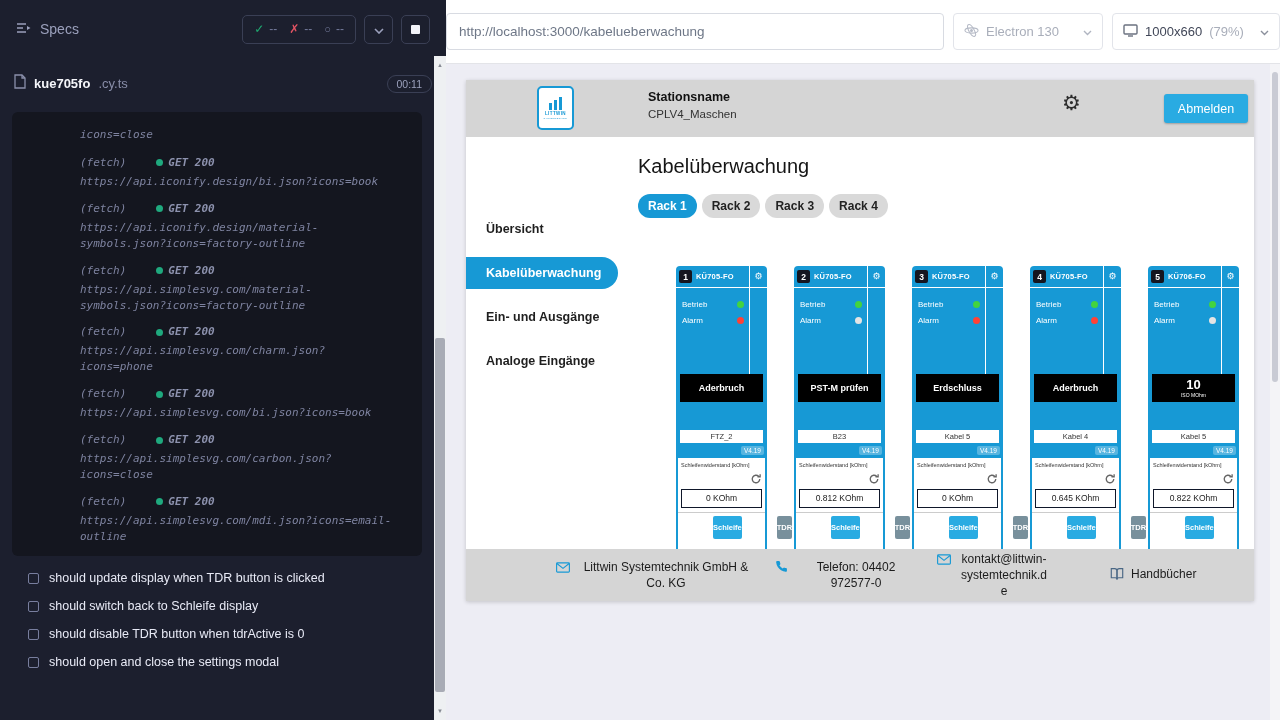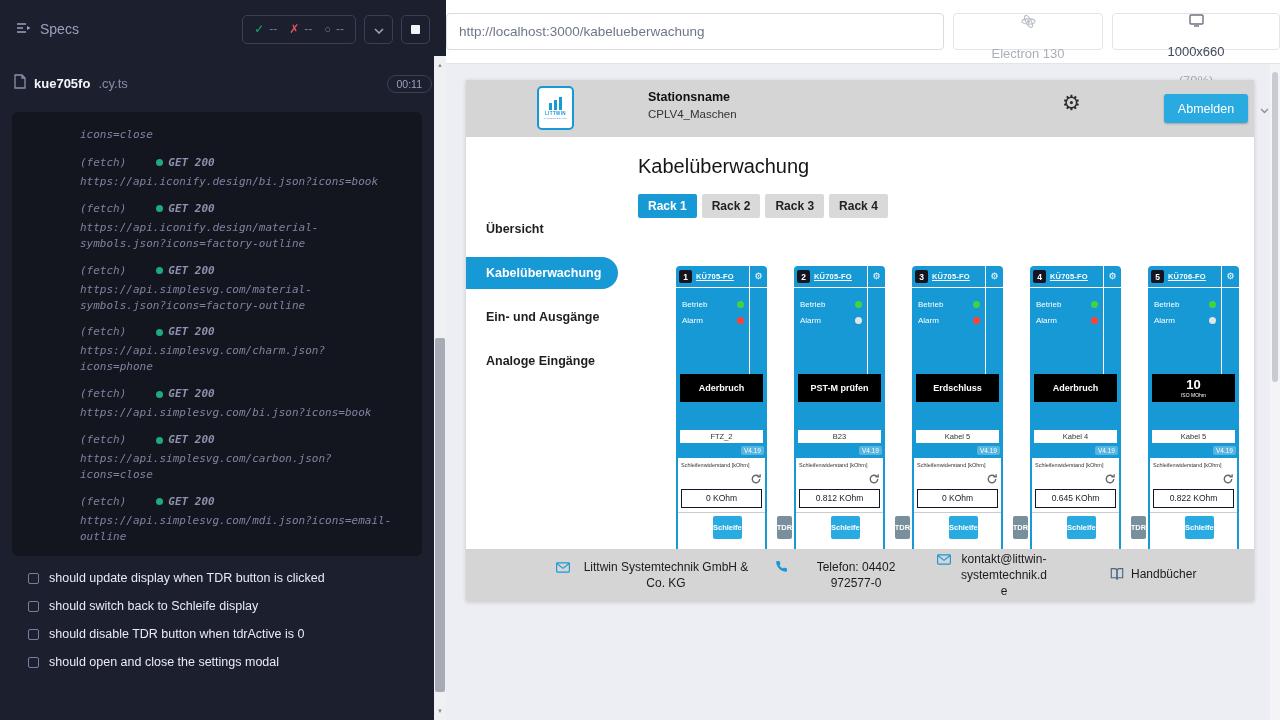--- a/index.html
+++ b/index.html
@@ -39,21 +39,21 @@
   .panel-scroll { position:absolute; left:434px; top:56px; width:12px; height:664px; background:#eef0f2; }
   .panel-scroll .arr { position:absolute; left:0; width:12px; height:14px; color:#868a93; font-size:6px; display:flex; align-items:center; justify-content:center; cursor:pointer; }
   .panel-scroll .arr.up { top:2px; }
   .panel-scroll .arr.down { bottom:2px; }
   .panel-thumb { position:absolute; left:1px; top:282px; width:10px; height:354px; background:#a8abb5; border-radius:2px; cursor:pointer; }
 
   
   .browser-pane { position:absolute; left:446px; top:0; width:834px; height:720px; background:#ededf4; }
   .chrome { position:absolute; left:0; top:0; width:834px; height:64px; background:#fff; border-bottom:1px solid #e3e4e8; display:flex; align-items:center; padding:0 0; gap:9px; }
   .url-box { flex:1; height:37px; border:1px solid #d8dbe2; border-radius:4px; display:flex; align-items:center; padding:0 12px; font-size:13.5px; color:#6e7787; cursor:text; white-space:nowrap; overflow:hidden; }
-  .sel-box { height:37px; border:1px solid #e2e4ea; border-radius:4px; display:flex; align-items:center; padding:0 10px; gap:14px; font-size:13px; cursor:pointer;flex-direction:column; }
+  .sel-box { height:37px; border:1px solid #e2e4ea; border-radius:4px; display:flex; align-items:center; padding:0 10px; gap:7px; font-size:13px; cursor:pointer; }
   .browser-sel { width:150px; color:#a9aeba; }
   .viewport-sel { width:168px; color:#414758; }
   .dim-zoom { color:#a9aeba; }
   .chev { margin-left:auto; flex:none; }
 
   .stage { position:absolute; left:0; top:64px; width:824px; height:656px; }
   .app { position:absolute; left:20px; top:16px; width:788px; height:521px; background:#fff; box-shadow:0 1px 4px rgba(0,0,0,.18); }
 
   .app-header { position:absolute; left:0; top:0; width:788px; height:57px; background:#d5d5d5; }
   .logo { position:absolute; left:71px; top:6px; width:37px; height:44px; background:#fff; border:2px solid #1799d5; border-radius:5px; display:flex; flex-direction:column; align-items:center; justify-content:center; gap:1px; }
@@ -65,29 +65,29 @@
   .hdr-gear { position:absolute; left:596px; top:12px; font-size:21px; color:#2d2d2d; cursor:pointer; line-height:1; }
   .logout-btn { position:absolute; left:698px; top:14px; width:84px; height:29px; background:#29abe2; border:none; border-radius:3px; color:#fff; font-size:12.5px; font-family:inherit; cursor:pointer; box-shadow:0 1px 2px rgba(0,0,0,.25); }
 
   .app-sidebar { position:absolute; left:0; top:57px; width:152px; height:412px; background:#fff; padding-top:76px; }
   .nav-item { height:32px; display:flex; align-items:center; padding-left:20px; margin-bottom:12px; font-size:12.5px; font-weight:700; color:#1f1f1f; cursor:pointer; }
   .nav-item.active { background:#1799d5; color:#fff; border-radius:0 17px 17px 0; }
 
   .app-main { position:absolute; left:152px; top:57px; width:636px; height:412px; background:#fff; overflow:hidden; }
   .page-title { position:absolute; left:20px; top:18px; font-size:20px; font-weight:500; color:#151515; }
   .tabs { position:absolute; left:20px; top:57px; display:flex; gap:5px; }
-  .tab { height:24px; display:flex; align-items:center; padding:0 10px; background:#d9d9d9; color:#222; font-size:12px; font-weight:700; border-radius:2px; cursor:pointer; }
+  .tab { height:24px; display:flex; align-items:center; padding:0 10px; background:#d9d9d9; color:#222; font-size:12px; font-weight:700; border-radius:12px; cursor:pointer; }
   .tab.active { background:#1799d5; color:#fff; }
 
   .cards { position:absolute; left:58px; top:129px; height:283px; display:flex; gap:27px; overflow:hidden; }
   .card { width:91px; height:296px; background:#1799d5; border-radius:4px 4px 0 0; color:#fff; flex:none; }
   .card-grid { display:grid; grid-template-columns:1fr 18px; grid-template-rows:22px 86px; }
   .c-head { display:flex; align-items:center; padding-left:3px; border-bottom:1px solid #fff; }
   .c-num { width:13px; height:13px; background:#15151f; border-radius:2px; font-size:8.5px; font-weight:700; display:flex; align-items:center; justify-content:center; margin-right:4px; flex:none; }
-  .c-model { font-size:7.5px; font-weight:700; letter-spacing:.2px; white-space:nowrap;text-decoration:underline; }
+  .c-model { font-size:7.5px; font-weight:700; letter-spacing:.2px; white-space:nowrap; }
   .c-gearcell { border-bottom:1px solid #fff; border-left:1px solid #fff; display:flex; align-items:center; justify-content:center; }
   .c-gear { font-size:9px; color:#fff; cursor:pointer; line-height:1; }
   .c-leds { padding-top:12px; }
   .c-side { border-left:1px solid #fff; }
   .led-row { display:flex; align-items:center; justify-content:space-between; padding:0 5px 0 6px; margin-bottom:7px; font-size:8px; }
   .led { width:7px; height:7px; border-radius:50%; flex:none; }
   .led.on-green { background:#43d33f; }
   .led.on-red { background:#ff4136; }
   .led.off { background:#e4e4e4; }
   .c-display { margin:0 4px; height:28px; background:#000; display:flex; flex-direction:column; align-items:center; justify-content:center; font-weight:700; font-size:9px; text-align:center; }

